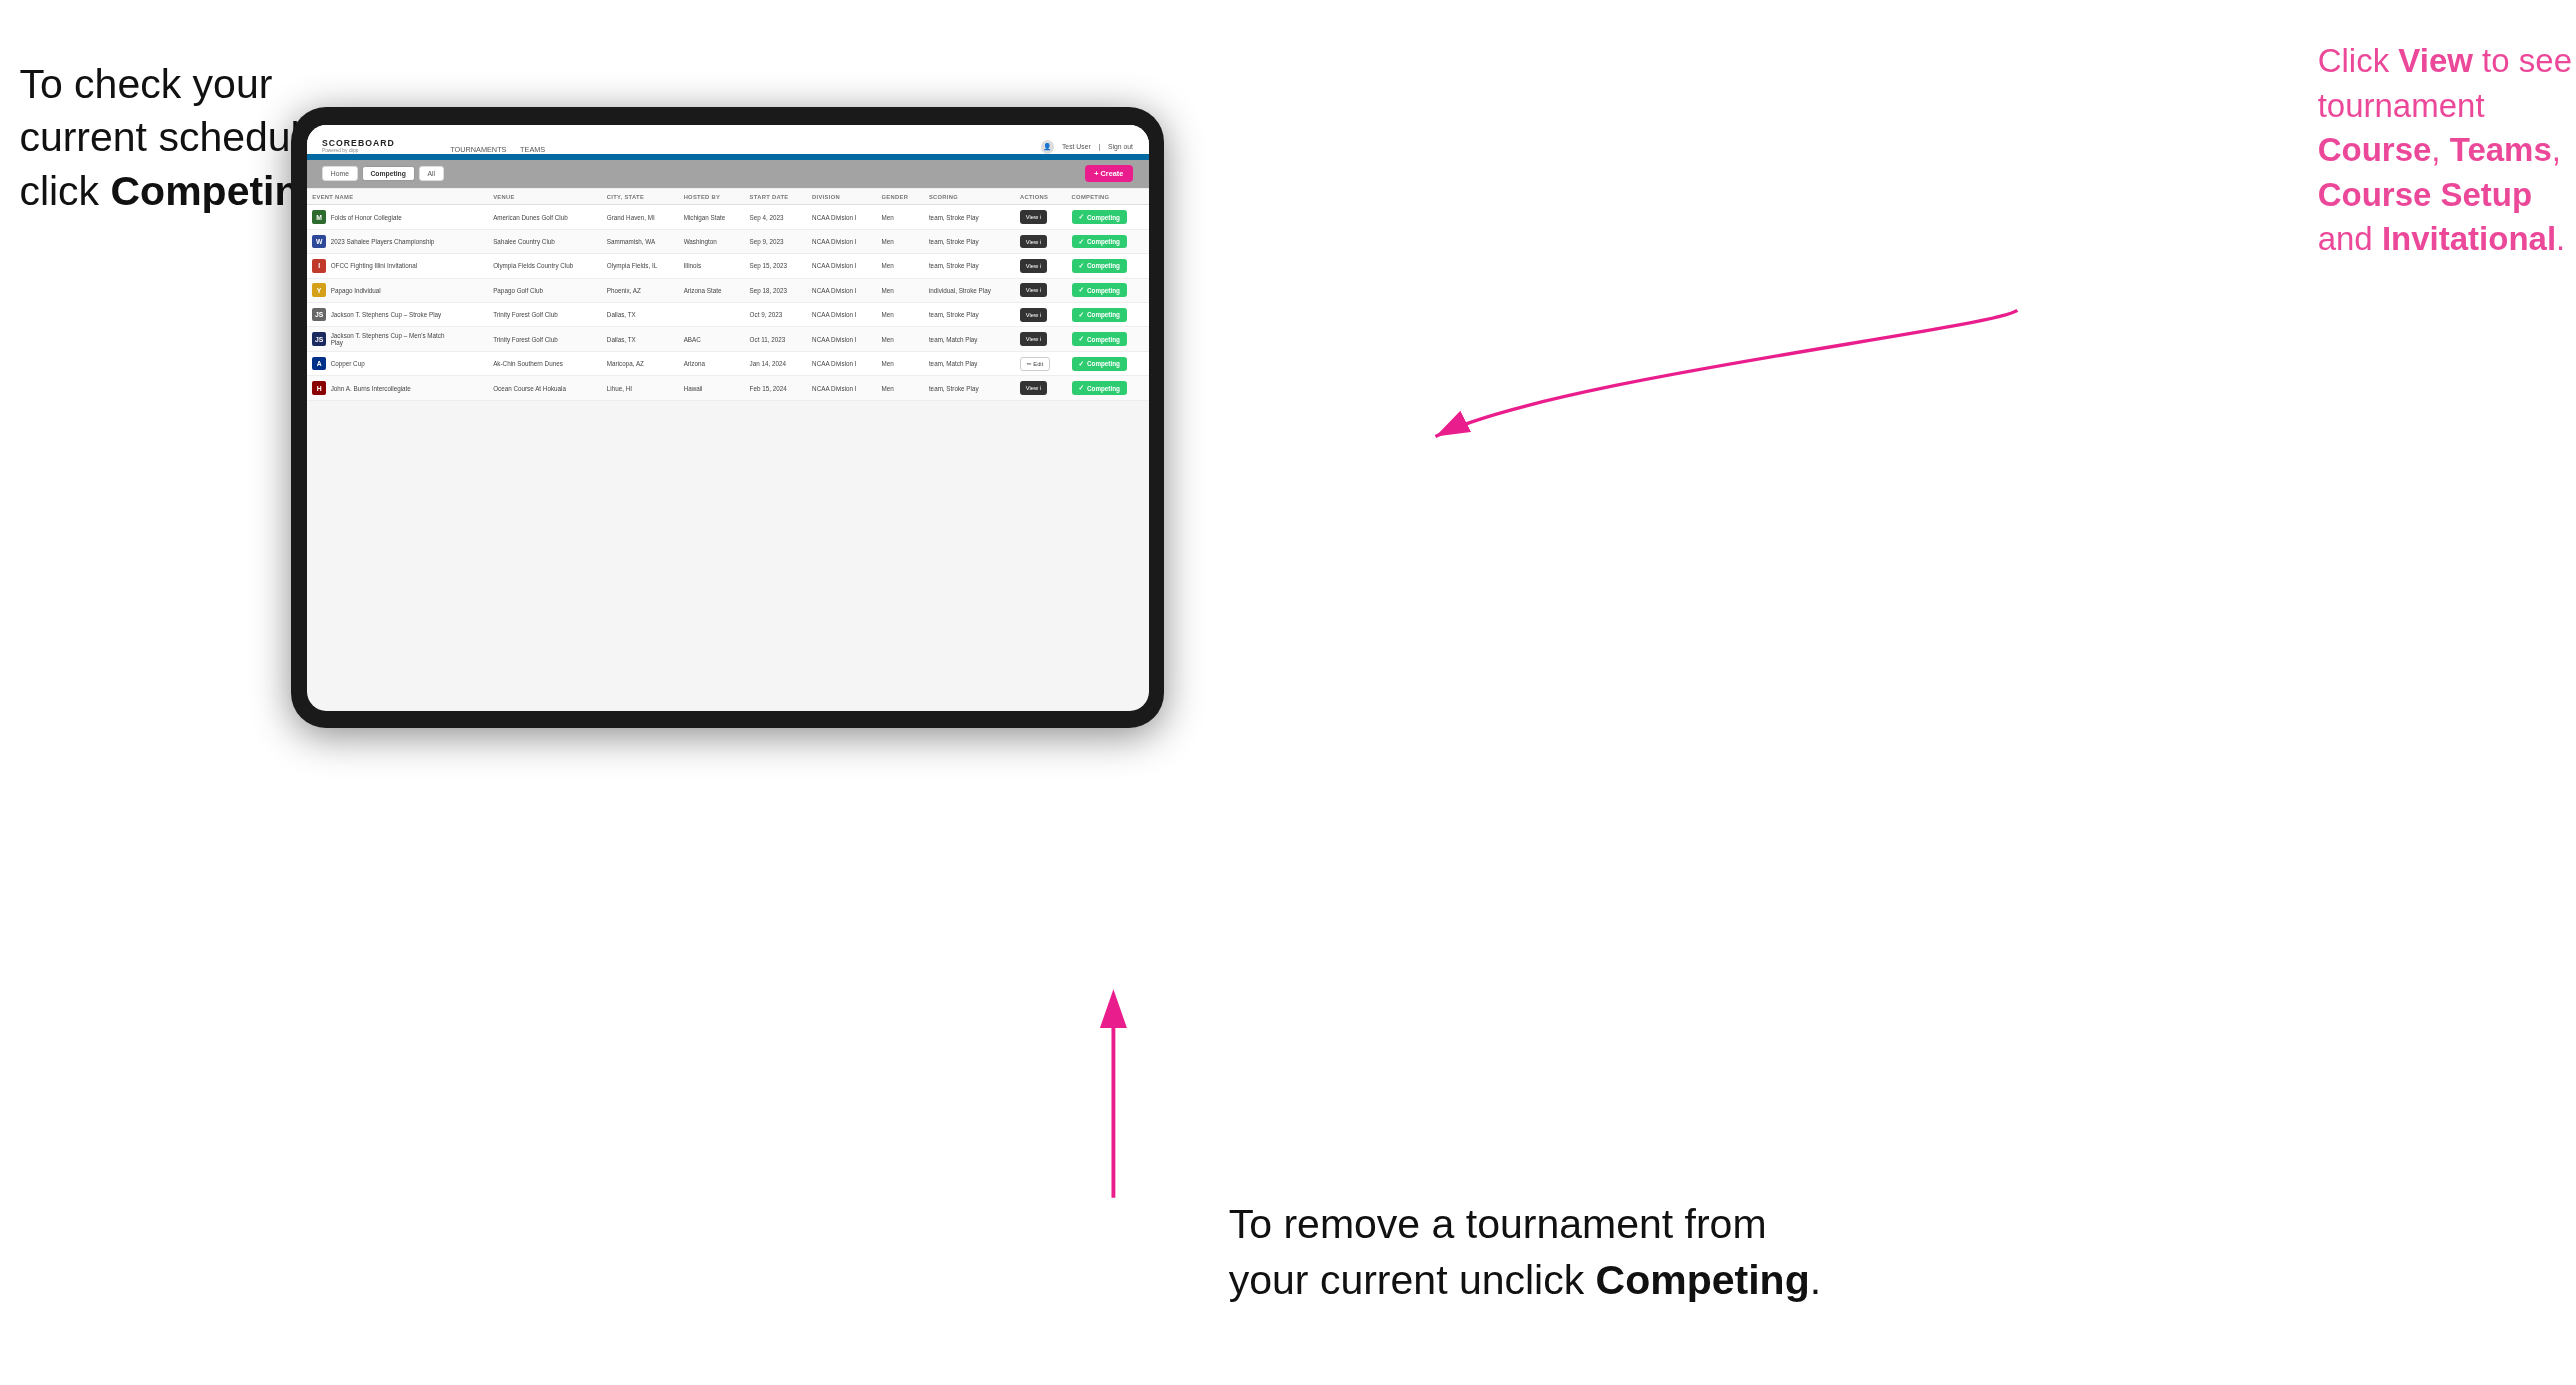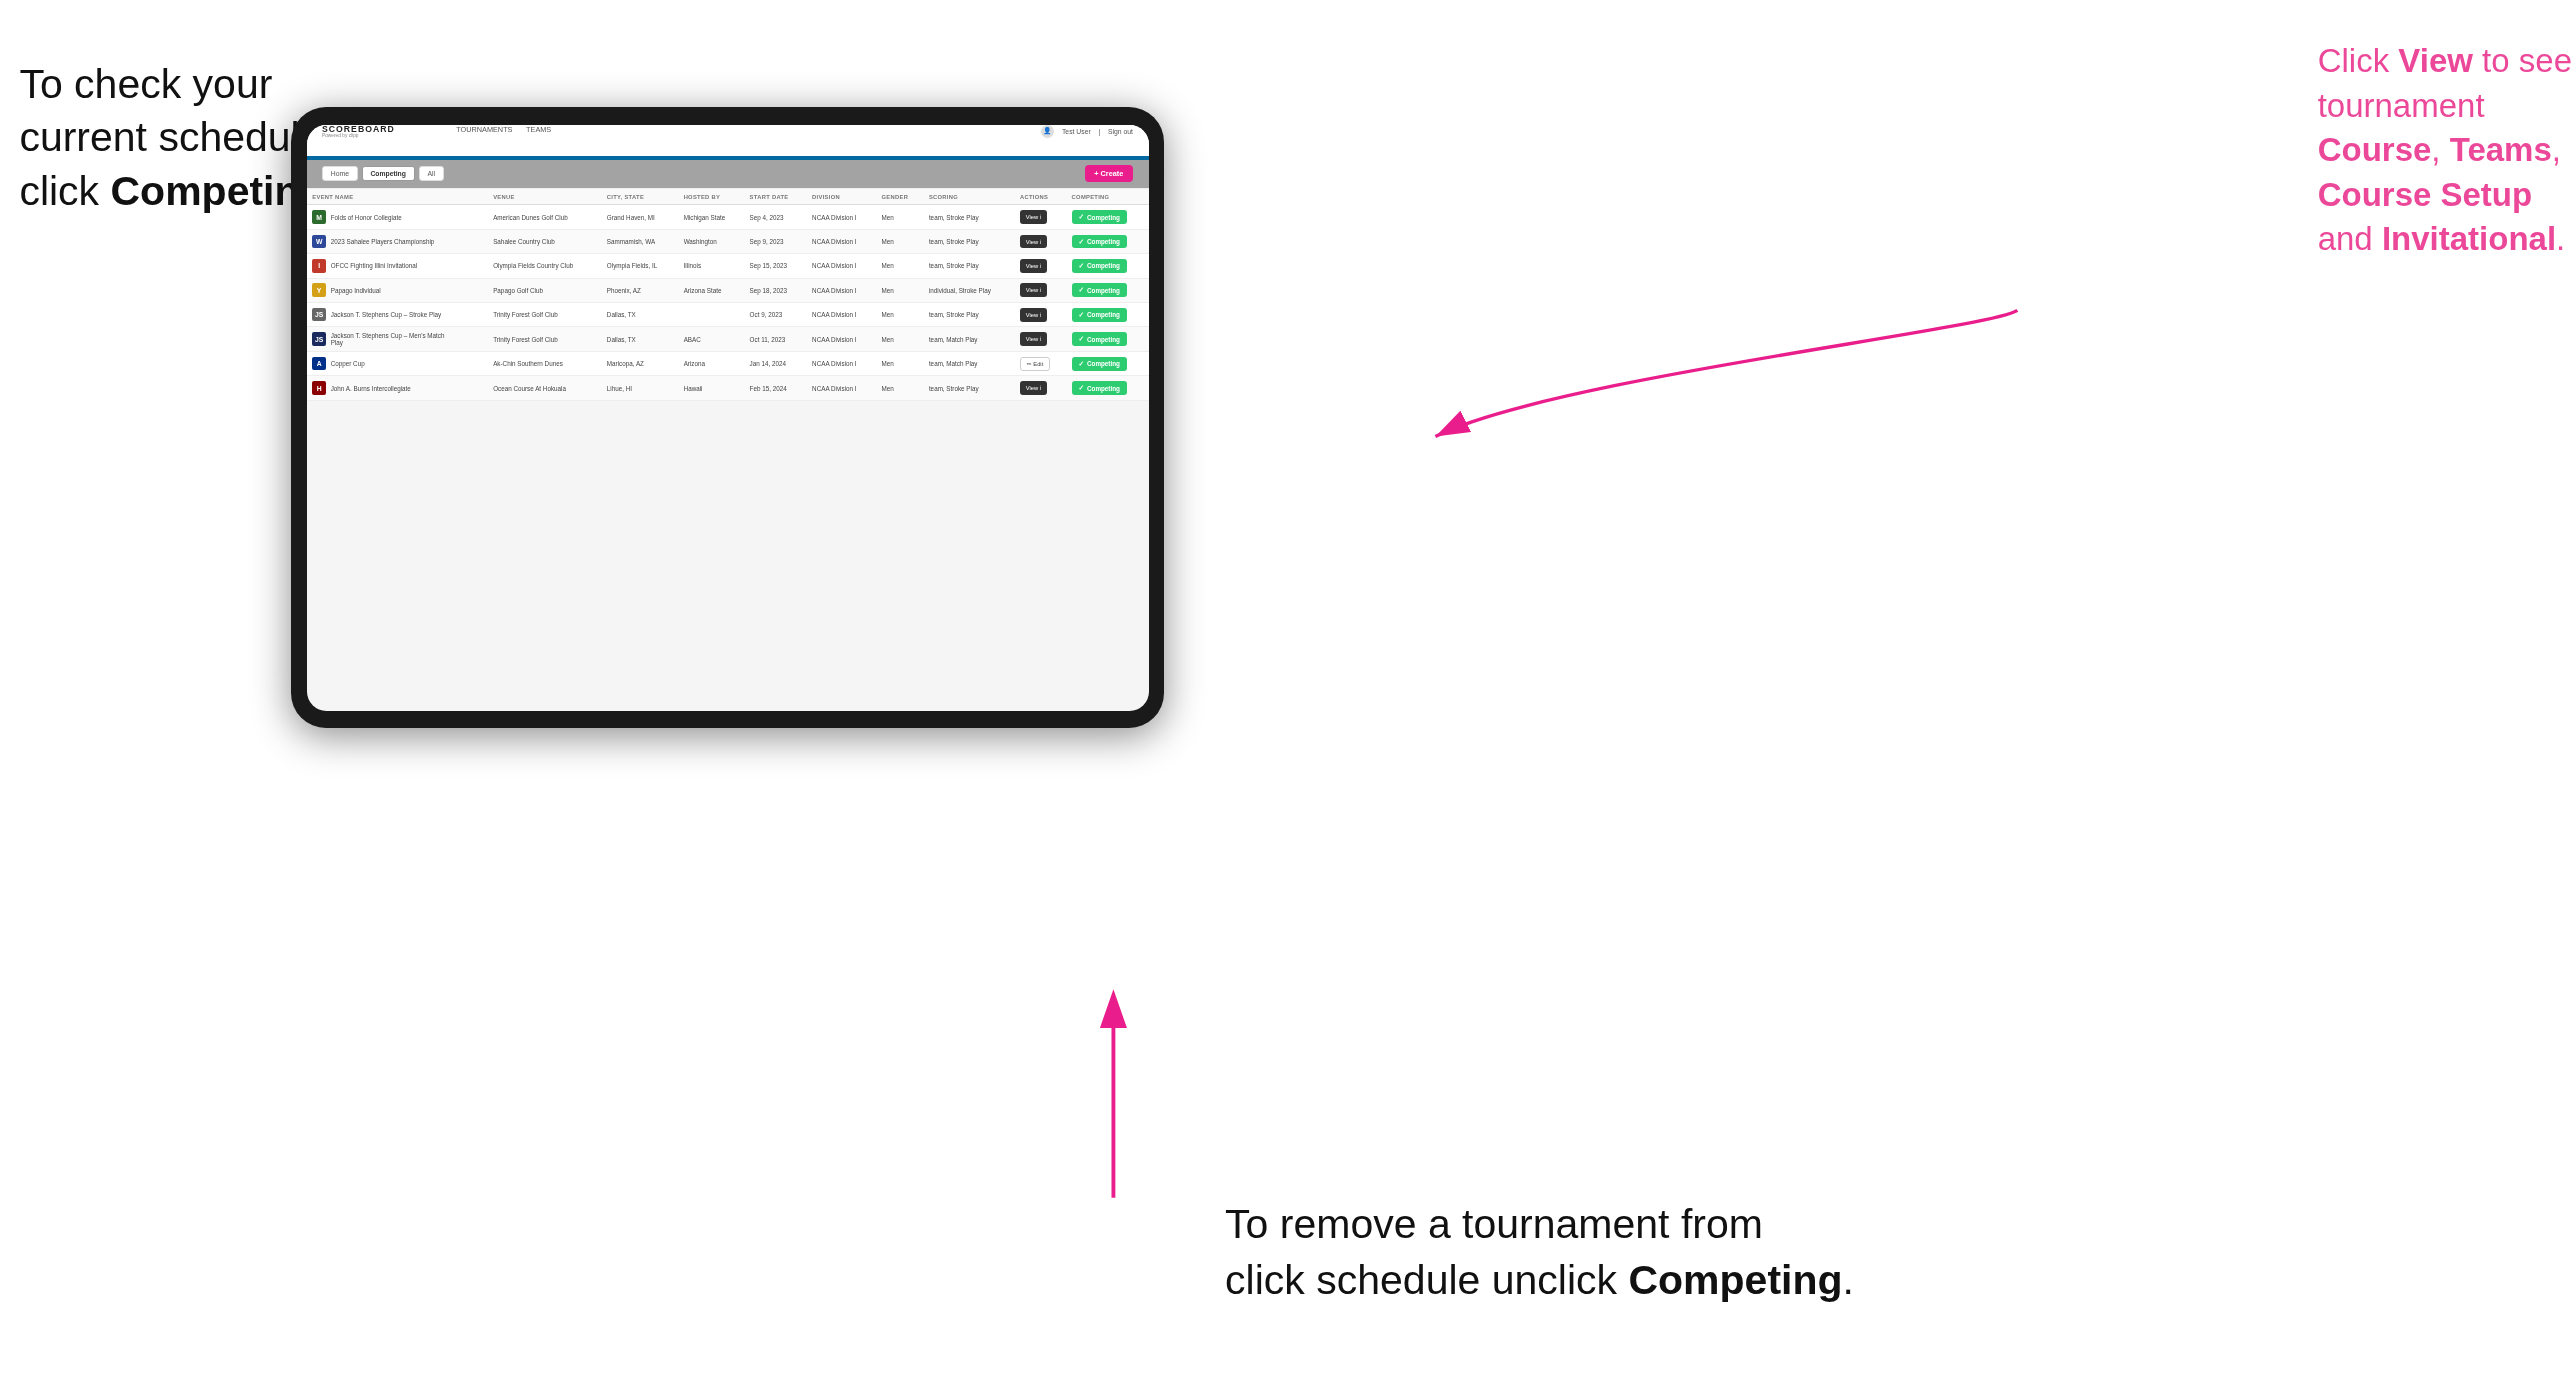--- a/index.html
+++ b/index.html
@@ -66,26 +66,25 @@
       width: 100%;
       height: 100%;
       background: #f5f5f5;
       border-radius: 19.4px;
       overflow: hidden;
     }
 
     
     .app-nav {
       background: #fff;
-      border-bottom: 4px solid #0369a1;
-      display: flex;
-      align-items: flex-start;
+      border-bottom: 6px solid #0369a1;
+      display: flex;
+      align-items: flex-end;
       padding: 0 15.5px;
       height: 35px;
-      gap: 6px;
     }
 
     .scoreboard-logo {
       display: flex;
       flex-direction: column;
       margin-right: 17.5px;
     }
     .scoreboard-logo .logo-title {
       font-size: 8.7px;
       font-weight: 900;
@@ -314,21 +313,21 @@
 <div class="annotation-top-right">
   <span>Click </span><span class="bold">View</span><span> to see</span><br>
   <span>tournament</span><br>
   <span class="bold">Course</span><span>, </span><span class="bold">Teams</span><span>,</span><br>
   <span class="bold">Course Setup</span><br>
   <span>and </span><span class="bold">Invitational</span><span>.</span>
 </div>
 
 <div class="annotation-bottom">
   <span>To remove a tournament from</span><br>
-  <span>click schedule unclick </span><span class="bold">Competing</span><span>.</span>
+  <span>your current unclick </span><span class="bold">Competing</span><span>.</span>
 </div>
 
 <svg class="annotations-layer" viewBox="0 0 2656 1429" xmlns="http://www.w3.org/2000/svg">
 
   <defs>
     <marker id="arrowhead-pink" markerWidth="10" markerHeight="7" refX="10" refY="3.5" orient="auto">
       <polygon points="0 0, 10 3.5, 0 7" fill="#e91e8c"></polygon>
     </marker>
     <marker id="arrowhead-pink2" markerWidth="10" markerHeight="7" refX="10" refY="3.5" orient="auto">
       <polygon points="0 0, 10 3.5, 0 7" fill="#e91e8c"></polygon>

